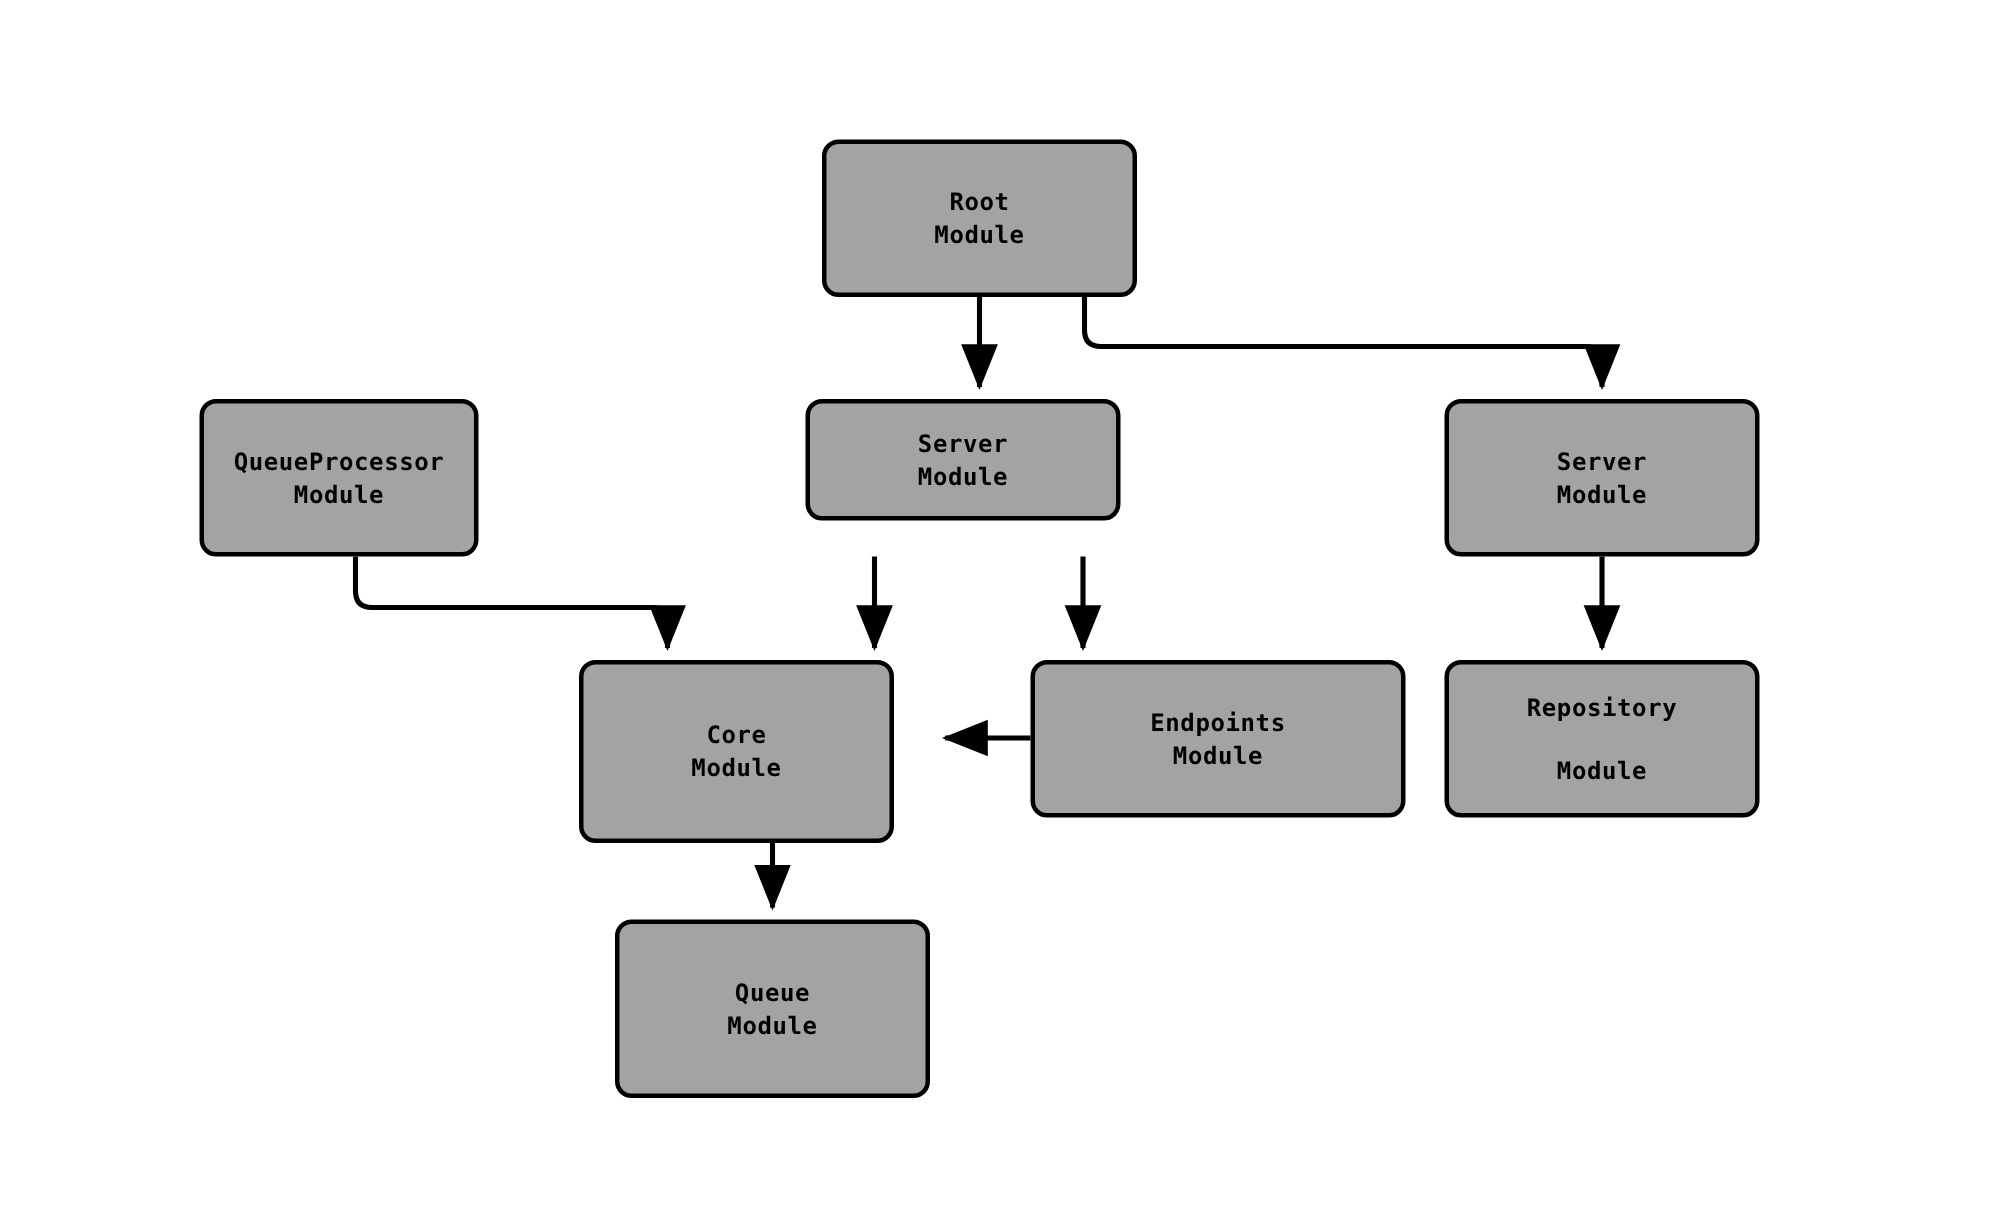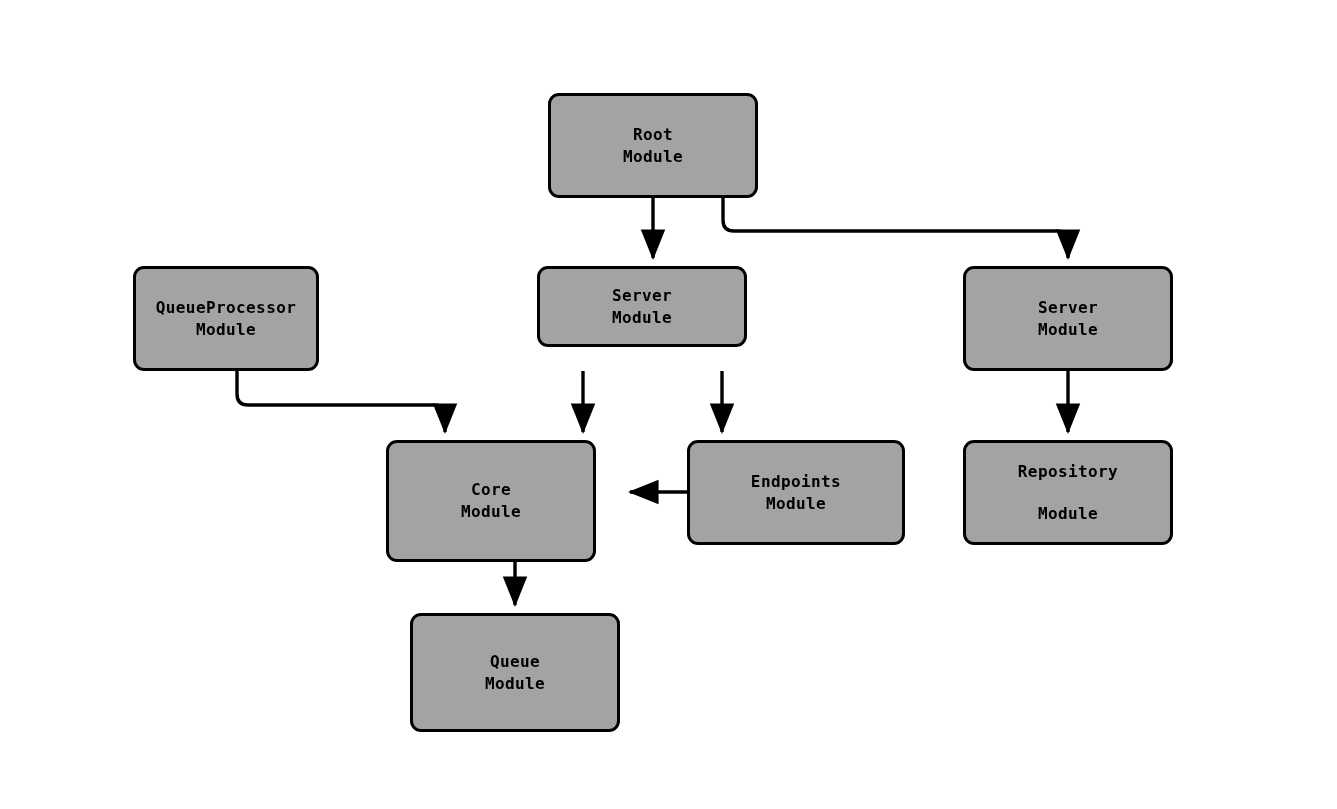--- a/index.html
+++ b/index.html
@@ -82,21 +82,21 @@
         <div class="node-label">Module</div>
       </div>
       <div class="node-box" style="left: 963px; top: 266px; width: 210px; height: 105px;">
         <div class="node-label">Server</div>
         <div class="node-label">Module</div>
       </div>
       <div class="node-box" style="left: 386px; top: 440px; width: 210px; height: 122px;">
         <div class="node-label">Core</div>
         <div class="node-label">Module</div>
       </div>
-      <div class="node-box" style="left: 687px; top: 440px; width: 218px; height: 105px;">
+      <div class="node-box" style="left: 687px; top: 440px; width: 250px; height: 105px;">
         <div class="node-label">Endpoints</div>
         <div class="node-label">Module</div>
       </div>
       <div class="node-box" style="left: 963px; top: 440px; width: 210px; height: 105px; gap: 20px;">
         <div class="node-label">Repository</div>
         <div class="node-label">Module</div>
       </div>
       <div class="node-box" style="left: 410px; top: 613px; width: 210px; height: 119px;">
         <div class="node-label">Queue</div>
         <div class="node-label">Module</div>

